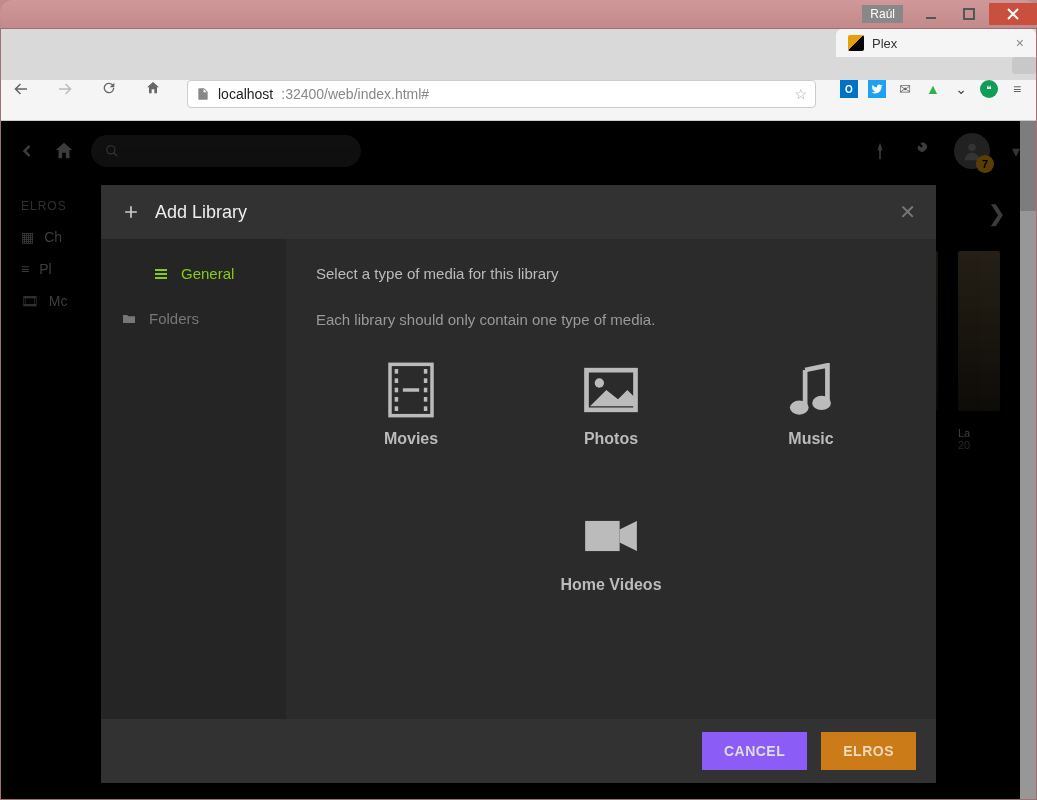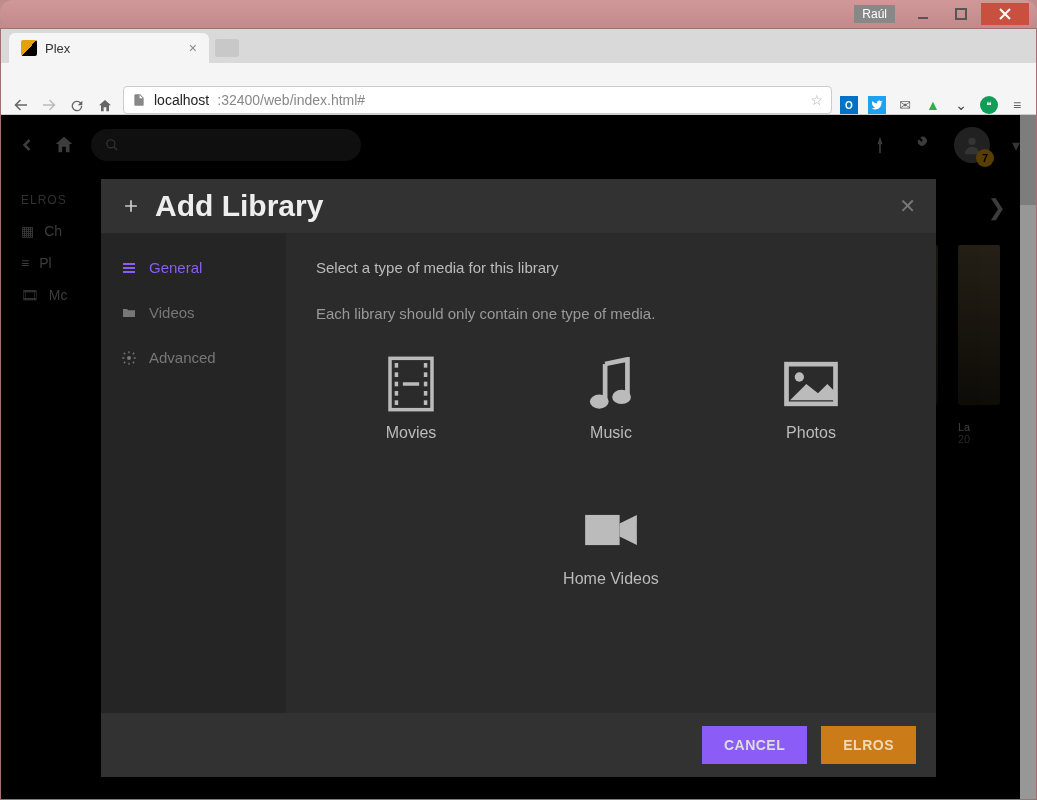--- a/index.html
+++ b/index.html
@@ -1,33 +1,33 @@
 <!DOCTYPE html>
 <html><head>
 <meta charset="utf-8">
 <style>
 * { margin: 0; padding: 0; box-sizing: border-box; font-family: "Segoe UI", Arial, sans-serif; }
 body { background: #c08b8b; width: 1037px; height: 800px; overflow: hidden; }
 
 
 .window { width: 1037px; height: 800px; display: flex; flex-direction: column; }
-.titlebar { height: 28px; background: linear-gradient(#d09898, #c28a8a); display: flex; align-items: center; justify-content: flex-end; padding-right: 8px; gap: 2px; border-radius: 13px; }
+.titlebar { height: 28px; background: linear-gradient(#d09898, #c28a8a); display: flex; align-items: center; justify-content: flex-end; padding-right: 0; gap: 2px; border-radius: 13px; }
 .titlebar .user-badge { background: #888; color: #fff; padding: 2px 8px; font-size: 12px; margin-right: 8px; }
 .titlebar .win-btn { width: 36px; height: 22px; display: flex; align-items: center; justify-content: center; color: #555; }
 .titlebar .win-btn.close { background: #c94f3e; color: #fff; width: 48px; }
 
 
 .browser { flex: 1; background: #fff; display: flex; flex-direction: column; border: 1px solid #a07070; }
-.tabstrip { height: 34px; background: #d9d9d9; display: flex; align-items: flex-end; padding-left: 8px; }
+.tabstrip { height: 51px; background: #d9d9d9; display: flex; align-items: flex-end; padding-left: 8px; flex-direction: column; }
 .tab { background: #f5f5f5; height: 30px; min-width: 200px; display: flex; align-items: center; padding: 0 12px; border-top-left-radius: 6px; border-top-right-radius: 6px; gap: 8px; font-size: 13px; color: #333; position: relative; }
 .tab .favicon { width: 16px; height: 16px; background: linear-gradient(135deg,#e5a00d 0,#e5a00d 50%,#000 50%); border-radius: 2px; }
 .tab .tab-close { margin-left: auto; color: #888; font-size: 14px; }
 .newtab { width: 24px; height: 18px; background: #c8c8c8; margin-left: 6px; margin-bottom: 6px; border-radius: 3px; }
 
-.toolbar { height: 52px; background: #f5f5f5; display: flex; align-items: flex-end; padding: 0 10px; gap: 8px; border-bottom: 1px solid #ccc; }
+.toolbar { height: 41px; background: #f5f5f5; display: flex; align-items: flex-start; padding: 0 10px; gap: 24px; border-bottom: 1px solid #ccc; }
 .toolbar .nav-btn { color: #666; display:flex; align-items:center; justify-content:center; width:20px; }
 .toolbar .nav-btn.disabled { color: #bbb; }
 .omnibox { flex: 1; height: 28px; border: 1px solid #ccc; border-radius: 4px; display: flex; align-items: center; padding: 0 8px; gap: 8px; font-size: 14px; color: #333; background: #fff; }
 .omnibox .page-icon { color: #888; }
 .omnibox .url-host { color: #222; }
 .omnibox .url-rest { color: #888; }
 .omnibox .star { margin-left: auto; color: #aaa; }
 .ext-icons { display: flex; gap: 10px; align-items: center; }
 .ext-icons span { width: 18px; height: 18px; display: inline-flex; align-items: center; justify-content: center; font-size: 14px; }
 
@@ -52,36 +52,36 @@
 .media-thumbs { position: absolute; right: 20px; top: 70px; display: flex; gap: 20px; }
 .thumb-card { width: 42px; }
 .thumb-card .poster { width: 42px; height: 160px; background: linear-gradient(#6a5a40,#2a2418); border-radius: 2px; }
 .thumb-card .tl { font-size: 11px; color: #bbb; margin-top: 16px; }
 .thumb-card .ty { font-size: 11px; color: #777; }
 
 
 .overlay { position: absolute; inset: 0; background: rgba(0,0,0,.35); display: flex; align-items: flex-start; justify-content: center; }
 .modal { margin-top: 64px; width: 835px; background: #2b2b2b; display: flex; flex-direction: column; box-shadow: 0 8px 30px rgba(0,0,0,.6); }
 .modal-header { height: 54px; background: #323232; display: flex; align-items: center; padding: 0 20px; gap: 14px; }
-.modal-header .title { color: #eee; font-size: 30px; font-weight: 700; }
+.modal-header .title { color: #eee; font-size: 18px; font-weight: 400; }
 .modal-header .close { margin-left: auto; color: #777; font-size: 20px; }
 
 .modal-body { display: flex; min-height: 480px; }
 .modal-body .steps { width: 185px; background: #252525; padding: 12px 0; }
 .step { padding: 14px 20px; display: flex; align-items: center; gap: 12px; color: #777; font-size: 15px; }
-.step.active { color: #8b5cf6; }
+.step.active { color: #84cc16; margin-left: 32px; }
 .step .step-icon { width: 16px; color: inherit; display:inline-flex; }
 
 .modal-body .content { flex: 1; padding: 26px 30px; }
 .content .lead { color: #bbb; font-size: 15px; margin-bottom: 29px; }
 .content .sub { color: #999; font-size: 15px; margin-bottom: 34px; }
 .type-grid { display: flex; flex-wrap: wrap; gap: 60px 80px; justify-content: center; }
 .type-item { width: 120px; display: flex; flex-direction: column; align-items: center; gap: 12px; color: #bbb; }
 .type-item .type-icon { width: 56px; height: 56px; display: flex; align-items: center; justify-content: center; }
-.type-item .type-label { font-size: 16px; }
+.type-item .type-label { font-size: 16px; font-weight: bold; }
 
 .modal-footer { background: #323232; height: 64px; display: flex; align-items: center; justify-content: flex-end; padding: 0 20px; gap: 14px; }
 .btn { height: 38px; padding: 0 22px; display: flex; align-items: center; font-size: 14px; font-weight: bold; letter-spacing: .5px; }
 .btn.cancel { background: #8b5cf6; color: #ddd; }
 .btn.next { background: #cc7b19; color: #efd9b8; }
 
 svg { display: block; }
 </style>
 </head>
 <body>
@@ -257,30 +257,21 @@
                     </svg>
                   </span>
                 <span>General</span>
               </div>
               <div class="step">
                 <span class="step-icon">
                     <svg width="16" height="16" viewBox="0 0 24 24">
                       <path d="M3 6h6l2 2h10v10H3z" fill="currentColor"></path>
                     </svg>
                   </span>
-                <span>Videos</span>
-              </div>
-              <div class="step">
-                <span class="step-icon">
-                    <svg width="16" height="16" viewBox="0 0 24 24">
-                      <circle cx="12" cy="12" r="3" fill="currentColor"></circle>
-                      <path d="M12 2v3M12 19v3M4.2 4.2l2.1 2.1M17.7 17.7l2.1 2.1M2 12h3M19 12h3M4.2 19.8l2.1-2.1M17.7 6.3l2.1-2.1" stroke="currentColor" stroke-width="2"></path>
-                    </svg>
-                  </span>
-                <span>Advanced</span>
+                <span>Folders</span>
               </div>
             </div>
             <div class="content">
               <div class="lead">Select a type of media for this library</div>
               <div class="sub">Each library should only contain one type of media.</div>
               <div class="type-grid">
                 <div class="type-item">
                   <span class="type-icon">
                       <svg width="50" height="56" viewBox="0 0 40 48">
                         <rect x="2" y="2" width="36" height="44" fill="none" stroke="#bbb" stroke-width="3"></rect>
@@ -294,41 +285,41 @@
                         <rect x="31" y="22" width="3" height="4" fill="#bbb"></rect>
                         <rect x="31" y="30" width="3" height="4" fill="#bbb"></rect>
                         <rect x="31" y="38" width="3" height="4" fill="#bbb"></rect>
                         <line x1="13" y1="24" x2="27" y2="24" stroke="#bbb" stroke-width="3"></line>
                       </svg>
                     </span>
                   <span class="type-label">Movies</span>
                 </div>
                 <div class="type-item">
                   <span class="type-icon">
+                      <svg width="56" height="48" viewBox="0 0 48 40">
+                        <rect x="3" y="3" width="42" height="34" fill="none" stroke="#bbb" stroke-width="4"></rect>
+                        <circle cx="14" cy="14" r="4" fill="#bbb"></circle>
+                        <path d="M6 34 L20 20 L30 28 L38 20 L44 26 V34 Z" fill="#bbb"></path>
+                      </svg>
+                    </span>
+                  <span class="type-label">Photos</span>
+                </div>
+                <div class="type-item">
+                  <span class="type-icon">
                       <svg width="48" height="54" viewBox="0 0 40 46">
                         <path d="M15 6 L34 2 V32" fill="none" stroke="#bbb" stroke-width="4"></path>
                         <ellipse cx="10" cy="38" rx="8" ry="6" fill="#bbb"></ellipse>
                         <ellipse cx="29" cy="34" rx="8" ry="6" fill="#bbb"></ellipse>
                         <line x1="15" y1="6" x2="15" y2="36" stroke="#bbb" stroke-width="4"></line>
                       </svg>
                     </span>
                   <span class="type-label">Music</span>
                 </div>
                 <div class="type-item">
                   <span class="type-icon">
-                      <svg width="56" height="48" viewBox="0 0 48 40">
-                        <rect x="3" y="3" width="42" height="34" fill="none" stroke="#bbb" stroke-width="4"></rect>
-                        <circle cx="14" cy="14" r="4" fill="#bbb"></circle>
-                        <path d="M6 34 L20 20 L30 28 L38 20 L44 26 V34 Z" fill="#bbb"></path>
-                      </svg>
-                    </span>
-                  <span class="type-label">Photos</span>
-                </div>
-                <div class="type-item">
-                  <span class="type-icon">
                       <svg width="60" height="44" viewBox="0 0 52 36">
                         <rect x="2" y="4" width="32" height="28" fill="#bbb"></rect>
                         <path d="M34 12 L50 4 V32 L34 24 Z" fill="#bbb"></path>
                       </svg>
                     </span>
                   <span class="type-label">Home Videos</span>
                 </div>
               </div>
             </div>
           </div>

